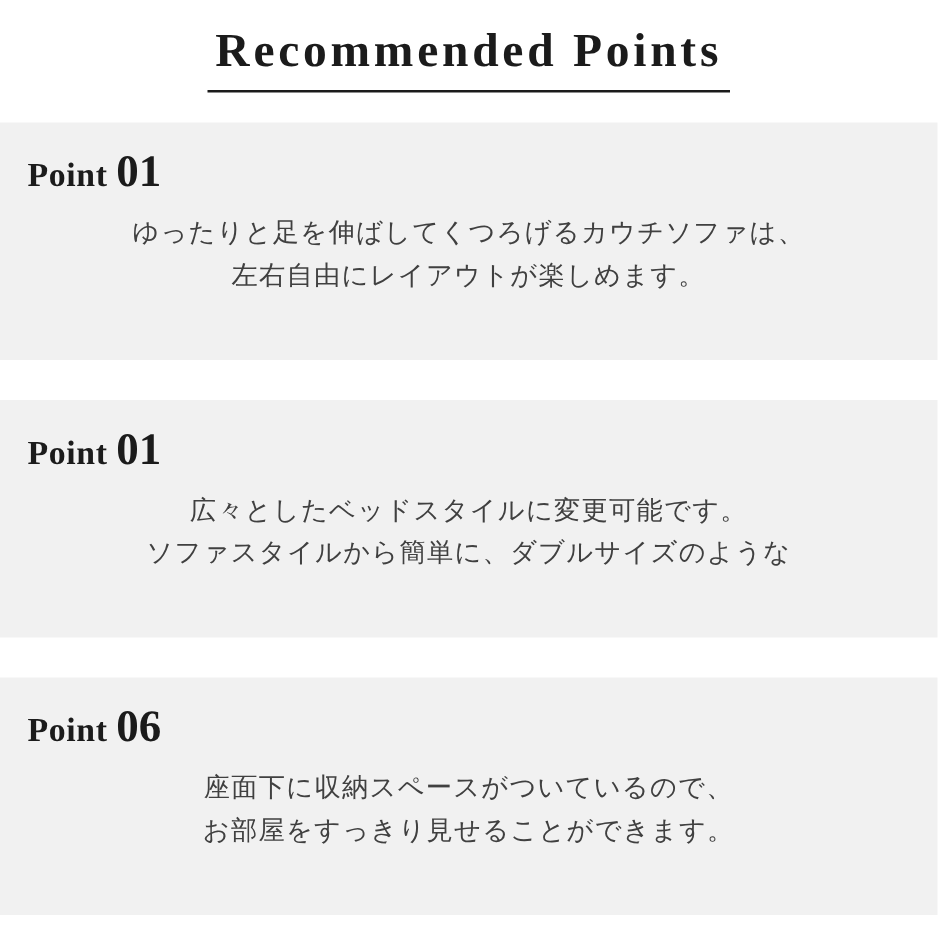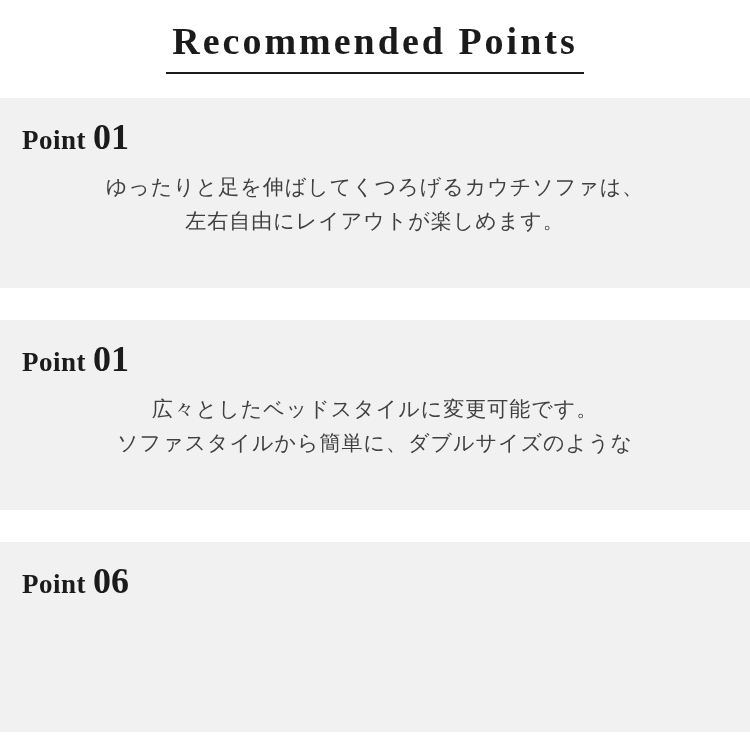--- a/index.html
+++ b/index.html
@@ -111,15 +111,19 @@
     <div class="point-body">
       <span class="line">広々としたベッドスタイルに変更可能です。</span>
       <span class="line">ソファスタイルから簡単に、ダブルサイズのような</span>
     </div>
   </div>
 
   <div class="band band-3">
     <div class="point-label">
       <span class="word">Point</span><span class="num">06</span>
     </div>
+    <div class="point-body">
+      <span class="line">座面下に収納スペースがついているので、</span>
+      <span class="line">お部屋をすっきり見せることができます。</span>
+    </div>
   </div>
 
 </div>
 
 </body></html>

